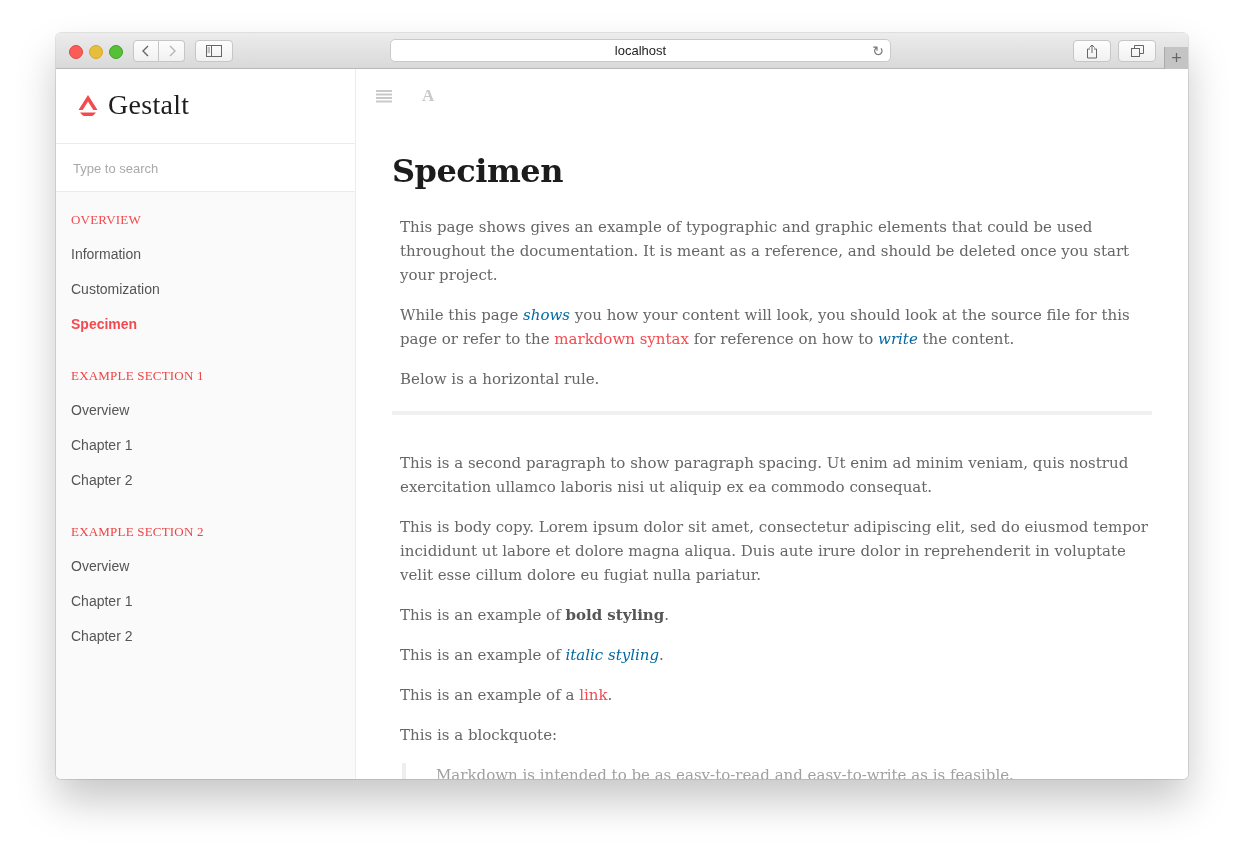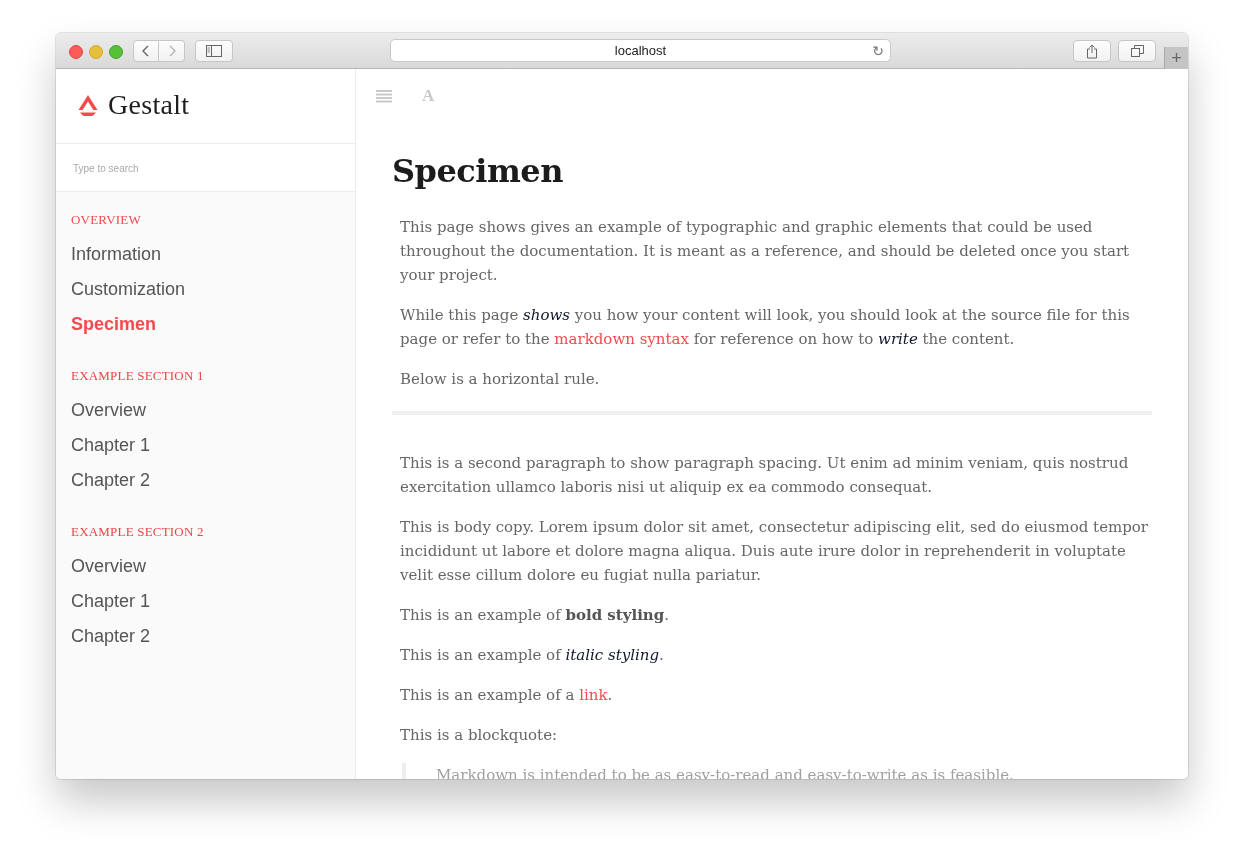--- a/index.html
+++ b/index.html
@@ -53,51 +53,51 @@
   .brand-logo { position:absolute; left:21px; top:25px; }
   .brand-name {
     position:absolute; left:52px; top:20px; font-family:"Liberation Serif", serif;
     font-size:28px; color:#1e1e1e; letter-spacing:0.3px;
   }
   .search {
     height:47px; background:#fff; border-bottom:1px solid #ececec; position:relative;
   }
   .search input {
     position:absolute; left:15px; top:0; width:260px; height:46px; border:none; outline:none;
-    background:transparent; font-family:"Liberation Sans", sans-serif; font-size:10px; color:#333;
+    background:transparent; font-family:"Liberation Sans", sans-serif; font-size:13px; color:#333;
   }
   .search input::placeholder { color:#a9a9a9; }
   .nav { padding-top:19px; }
   .nav-section {
     font-family:"Liberation Serif", serif; font-size:13px; letter-spacing:0.2px;
     color:#ef4444; margin-left:15px; height:17px; line-height:17px;
   }
   .nav-section.active { color:#f34a4f; }
   .nav-item {
-    font-size:18px; color:#555; margin-left:15px; height:35px; line-height:35px; cursor:pointer;
+    font-size:14px; color:#555; margin-left:15px; height:35px; line-height:35px; cursor:pointer;
   }
   .nav-item.current { color:#f34a4f; font-weight:bold; }
   .nav-gap { height:25px; }
   .nav-first { margin-top:9px; }
 
   .main { position:absolute; left:300px; top:36px; right:0; bottom:0; background:#fff; overflow:hidden; }
   .toolbar-icons { position:absolute; left:20px; top:17px; display:flex; gap:30px; align-items:center; }
   .font-icon { font-family:"Liberation Serif", serif; font-weight:bold; font-size:17px; color:#c9c9c9; }
   .content {
     position:absolute; left:36px; top:80px; width:760px;
     font-family:"DejaVu Serif", serif; font-size:15px; line-height:24px; color:#666;
   }
   .content h1 {
     font-family:"DejaVu Serif", serif; font-weight:bold; font-size:32px; color:#1c1c1c;
     margin:0 0 22px 0; line-height:44px; letter-spacing:-0.5px;
   }
   .content p { margin:0 0 16px 8px; }
   .content a { color:#f34a4f; text-decoration:none; }
   .content strong { color:#555; }
-  .content em { color:#0f172a; }
+  .content em { color:#0369a1; }
   .hr { height:4px; background:#f0f0f0; margin:20px 0 36px 0; }
   .blockquote {
     border-left:4px solid #eeeeee; padding-left:30px; margin:0 0 0 10px; color:#a0a0a0;
   }
 </style>
 </head>
 <body>
 
 <div class="window">
   <div class="titlebar">

